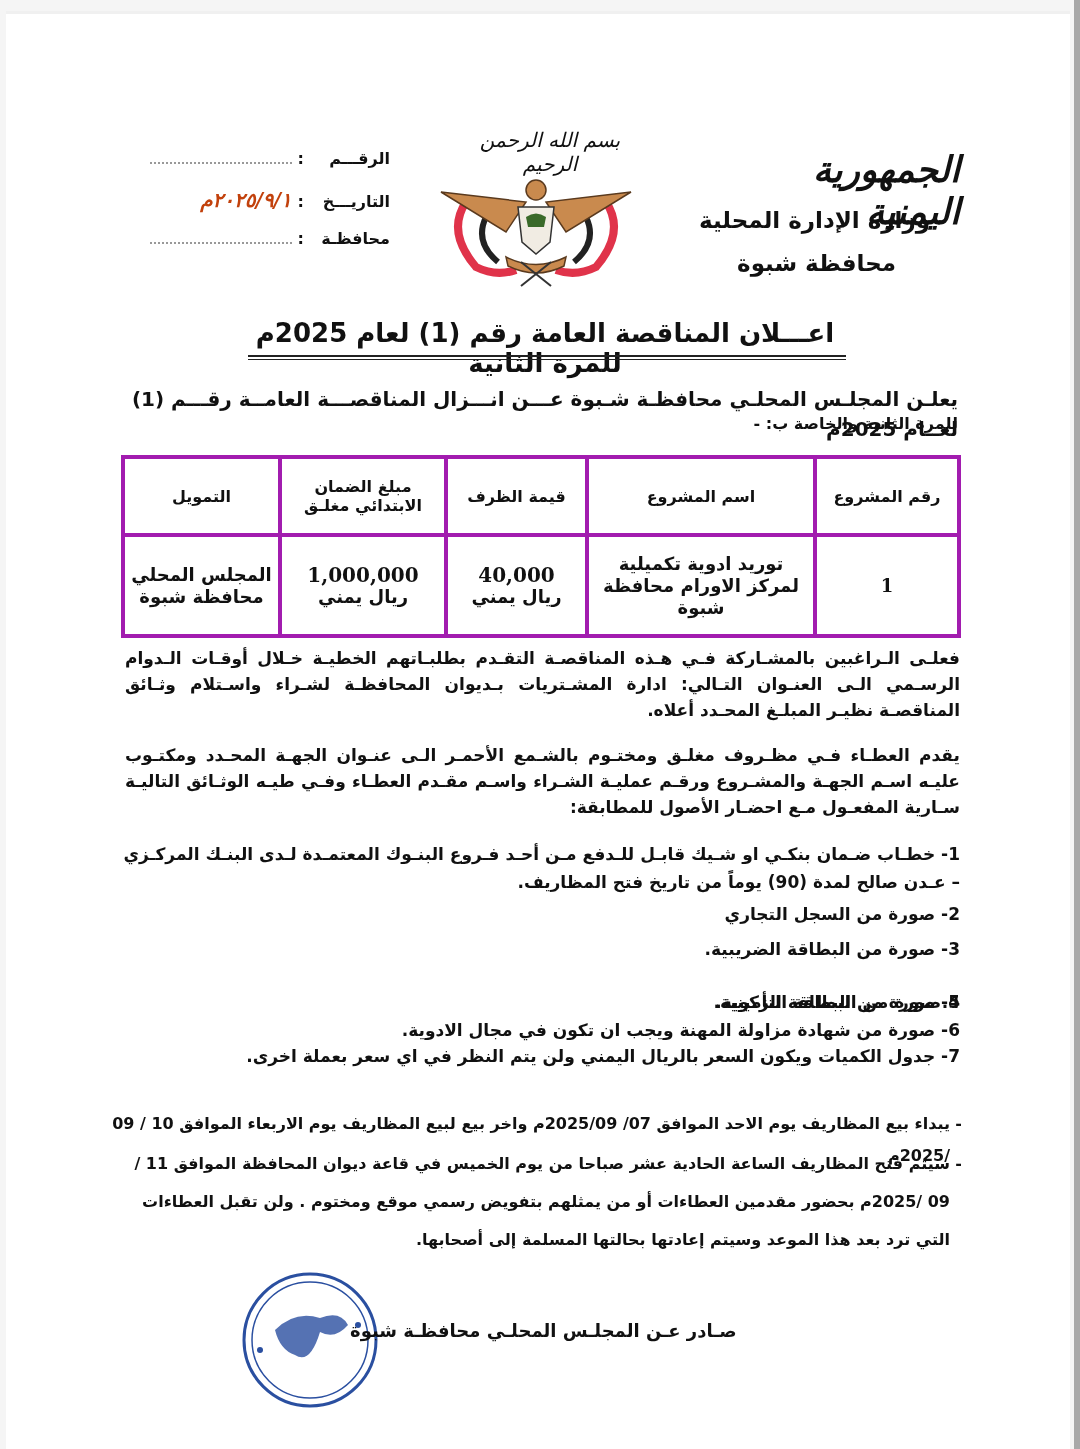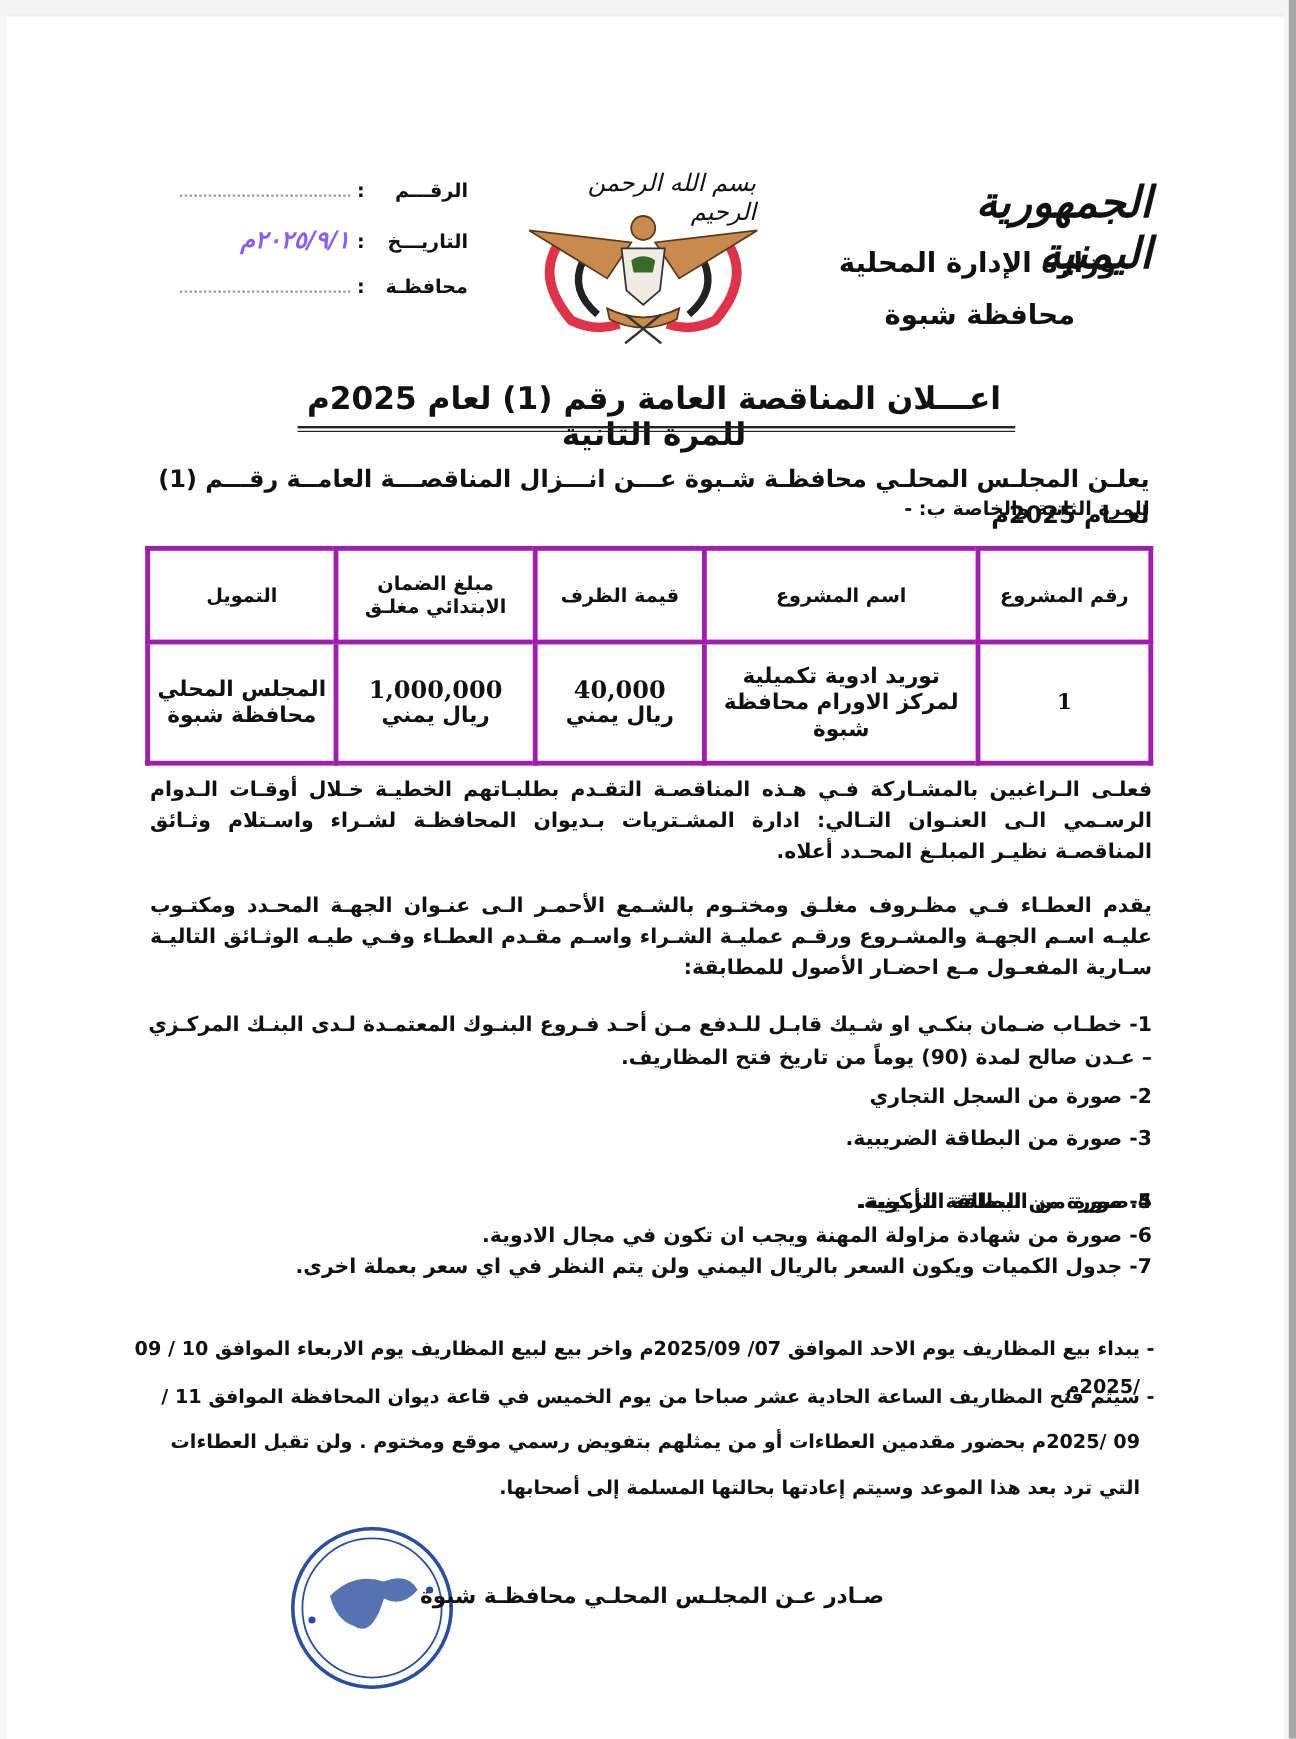--- a/index.html
+++ b/index.html
@@ -19,33 +19,33 @@
   
   .republic {
     right: 120px; top: 148px; width: 250px; text-align: right;
     font-family: "DejaVu Serif", serif; font-size: 36px; font-style: italic; font-weight: bold; letter-spacing: 1px;
   }
   .ministry { right: 150px; top: 207px; font-size: 23px; font-weight: bold; }
   .governorate { right: 184px; top: 250px; font-size: 23px; font-weight: bold; margin-left: 24px; }
 
   
   .bismillah {
-    left: 470px; top: 140px; width: 160px; text-align: right;
+    left: 470px; top: 128px; width: 160px; text-align: center;
     font-family: "DejaVu Serif", serif; font-style: italic; font-size: 20px;
   }
   .emblem { left: 436px; top: 162px; width: 200px; height: 125px; }
 
   
   .ref-block { left: 150px; top: 148px; width: 240px; font-size: 16px; font-weight: bold; }
   .ref-row { display: flex; align-items: baseline; height: 40px; }
   .ref-label { min-width: 80px; }
   .ref-colon { padding: 0 6px; }
   .ref-dots { flex: 1; border-bottom: 2px dotted #999; height: 14px; }
   .handwritten {
-    font-family: "DejaVu Serif", serif; font-style: italic; color: #8b5cf6; font-size: 20px;
+    font-family: "DejaVu Serif", serif; font-style: italic; color: #c2410c; font-size: 20px;
     direction: ltr; letter-spacing: 1px;
   }
 
   
   .title {
     left: 245px; top: 318px; width: 600px; text-align: center;
     font-size: 26px; font-weight: bold;
   }
   .title-line { left: 248px; width: 598px; height: 0; border-top: 2px solid #222; }
 

